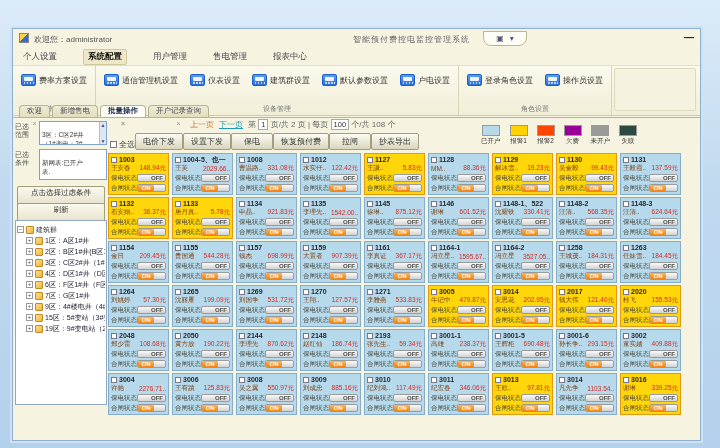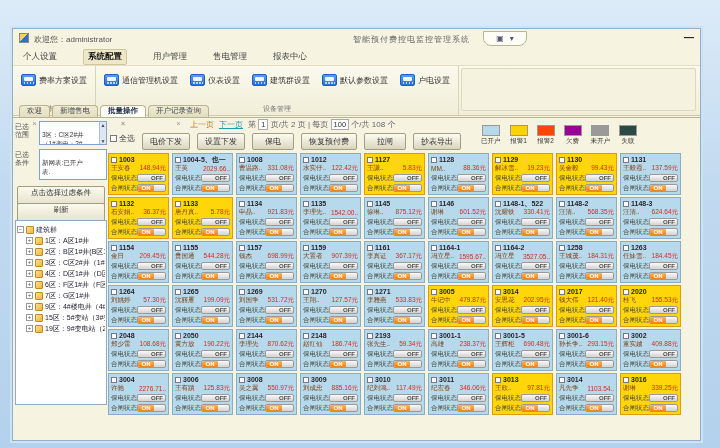--- a/index.html
+++ b/index.html
@@ -54,21 +54,21 @@
   .trow.child { padding-left:9px; }
   .texp { width:7px; height:7px; border:1px solid #999; background:#fff; font-size:6px; line-height:5px; text-align:center; color:#555; flex:none; }
   .tico { width:8px; height:8px; background:linear-gradient(135deg,#ffe08a,#f0b43c); border:1px solid #c08a20; border-radius:1px; flex:none; }
   .ttxt { font-size:7px; color:#223; }
   
   .main { position:absolute; left:95px; top:88px; right:3px; bottom:4px; }
   .pagerline { position:absolute; left:82px; top:2px; display:flex; align-items:flex-start; gap:5px; font-size:8px; color:#666; }
   .plink-prev { color:#cc7a22; }
   .plink-next { color:#1f9ab0; text-decoration:underline; }
   .pbox { border:1px solid #aaa; background:#fff; padding:0 2px; font-size:7.5px; color:#333; min-width:10px; text-align:center; }
-  .btnrow { position:absolute; left:2px; top:16px; display:flex; align-items:flex-start; gap:7px; }
+  .btnrow { position:absolute; left:2px; top:16px; display:flex; align-items:flex-end; }
   .chkwrap { display:flex; align-items:center; gap:2px; font-size:8px; color:#444; }
   .chk { width:7px; height:7px; border:1px solid #778; background:#fff; }
   .tbtn { min-width:42px; padding:2px 7px; font-size:8px; color:#333; text-align:center;
           background:linear-gradient(180deg,#fdfcf2,#d9d5bd); border:1px solid #a29e80; border-radius:2px; }
   .legend { position:absolute; right:60px; top:8px; display:flex; gap:9px; }
   .litem { display:flex; flex-direction:column; align-items:center; gap:1px; }
   .lswatch { width:18px; height:11px; border:1px solid #999; }
   .llabel { font-size:6.5px; color:#333; }
   
   .grid { position:absolute; left:0; top:36px; display:grid; grid-template-columns:repeat(9,61px); gap:2px 3px; }
@@ -136,20 +136,31 @@
         <div class="rbtn">
           <span class="micon"></span>
           <span>默认参数设置</span>
         </div>
         <div class="rbtn">
           <span class="micon"></span>
           <span>户电设置</span>
         </div>
         <div class="rgroup-label">设备管理</div>
       </div>
+      <div class="rgroup">
+        <div class="rbtn">
+          <span class="micon"></span>
+          <span>登录角色设置</span>
+        </div>
+        <div class="rbtn">
+          <span class="micon"></span>
+          <span>操作员设置</span>
+        </div>
+        <div class="rgroup-label">角色设置</div>
+      </div>
       <div class="rspacer"></div>
     </div>
 
   <div class="tabstrip">
       <div class="dtab">
         <span>欢迎</span>
         <span class="x">×</span>
       </div>
       <div class="dtab">
         <span>新增售电</span>

